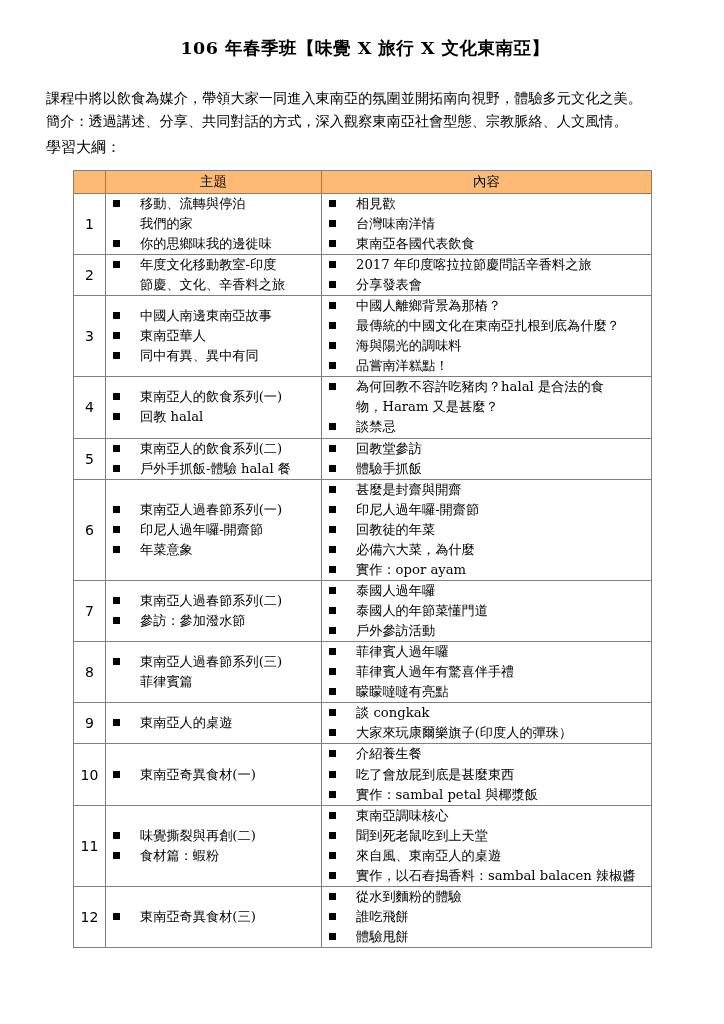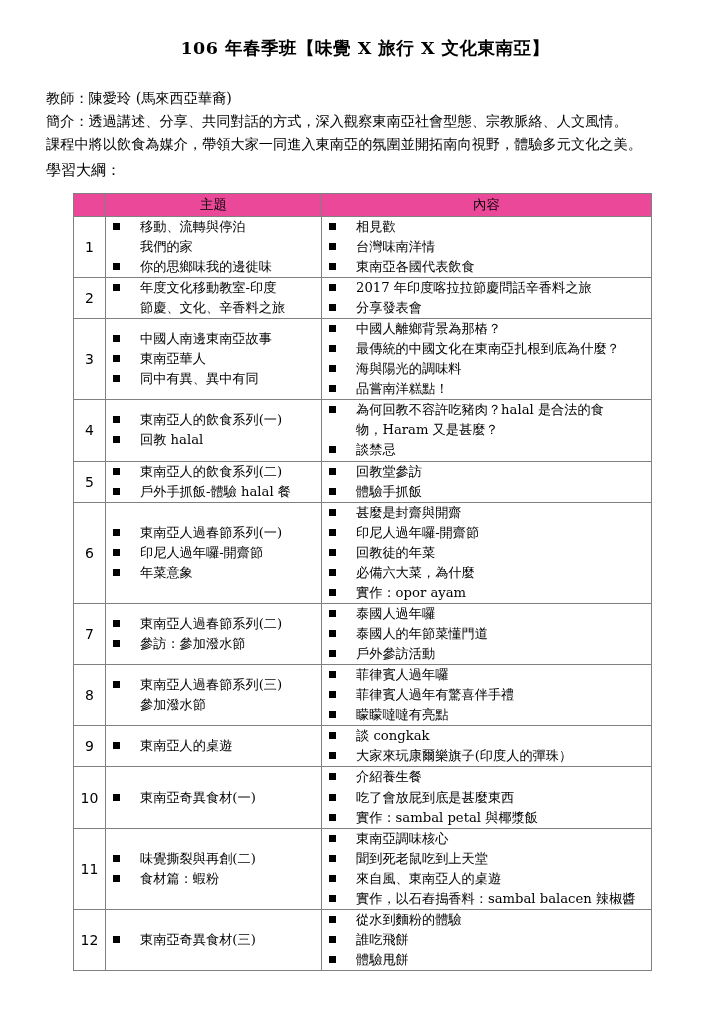--- a/index.html
+++ b/index.html
@@ -54,21 +54,21 @@
     width: 578px;
     margin: 11px 0 0 27px;
     table-layout: fixed;
   }
   table.syllabus td, table.syllabus th {
     border: 1px solid #808080;
     vertical-align: middle;
     padding: 0;
   }
   table.syllabus thead th {
-    background: #ec4899;
+    background: #fdba74;
     font-weight: normal;
     font-size: 13.4px;
     text-align: center;
     height: 22px;
     line-height: 22px;
   }
   col.c-num   { width: 32px; }
   col.c-topic { width: 216px; }
   col.c-cont  { width: 330px; }
 
@@ -107,23 +107,22 @@
   }
 </style>
 </head>
 <body>
 
 <div class="page">
 
   <h1 class="doc-title">106 年春季班【味覺 X 旅行 X 文化東南亞】</h1>
 
   <div class="meta-block">
-    <div class="meta-line">教師：陳愛玲 (馬來西亞華裔)</div>
+    <div class="meta-line wrap meta-cont">課程中將以飲食為媒介，帶領大家一同進入東南亞的氛圍並開拓南向視野，體驗多元文化之美。</div>
     <div class="meta-line wrap">簡介：透過講述、分享、共同對話的方式，深入觀察東南亞社會型態、宗教脈絡、人文風情。</div>
-    <div class="meta-line wrap meta-cont">課程中將以飲食為媒介，帶領大家一同進入東南亞的氛圍並開拓南向視野，體驗多元文化之美。</div>
     <div class="outline-label">學習大綱：</div>
   </div>
 
   <table class="syllabus">
     <colgroup>
       <col class="c-num">
       <col class="c-topic">
       <col class="c-cont">
     </colgroup>
     <thead>
@@ -366,21 +365,21 @@
         </tr>
         <tr>
           <td class="num">8</td>
           <td class="cell">
             <ul class="bl">
               <li>
                 <span class="bullet"></span>
                 <span class="ltxt">東南亞人過春節系列(三)</span>
               </li>
               <li class="nobul">
-                <span class="ltxt">參加潑水節</span>
+                <span class="ltxt">菲律賓篇</span>
               </li>
             </ul>
           </td>
           <td class="cell">
             <ul class="bl">
               <li>
                 <span class="bullet"></span>
                 <span class="ltxt">菲律賓人過年囉</span>
               </li>
               <li>

